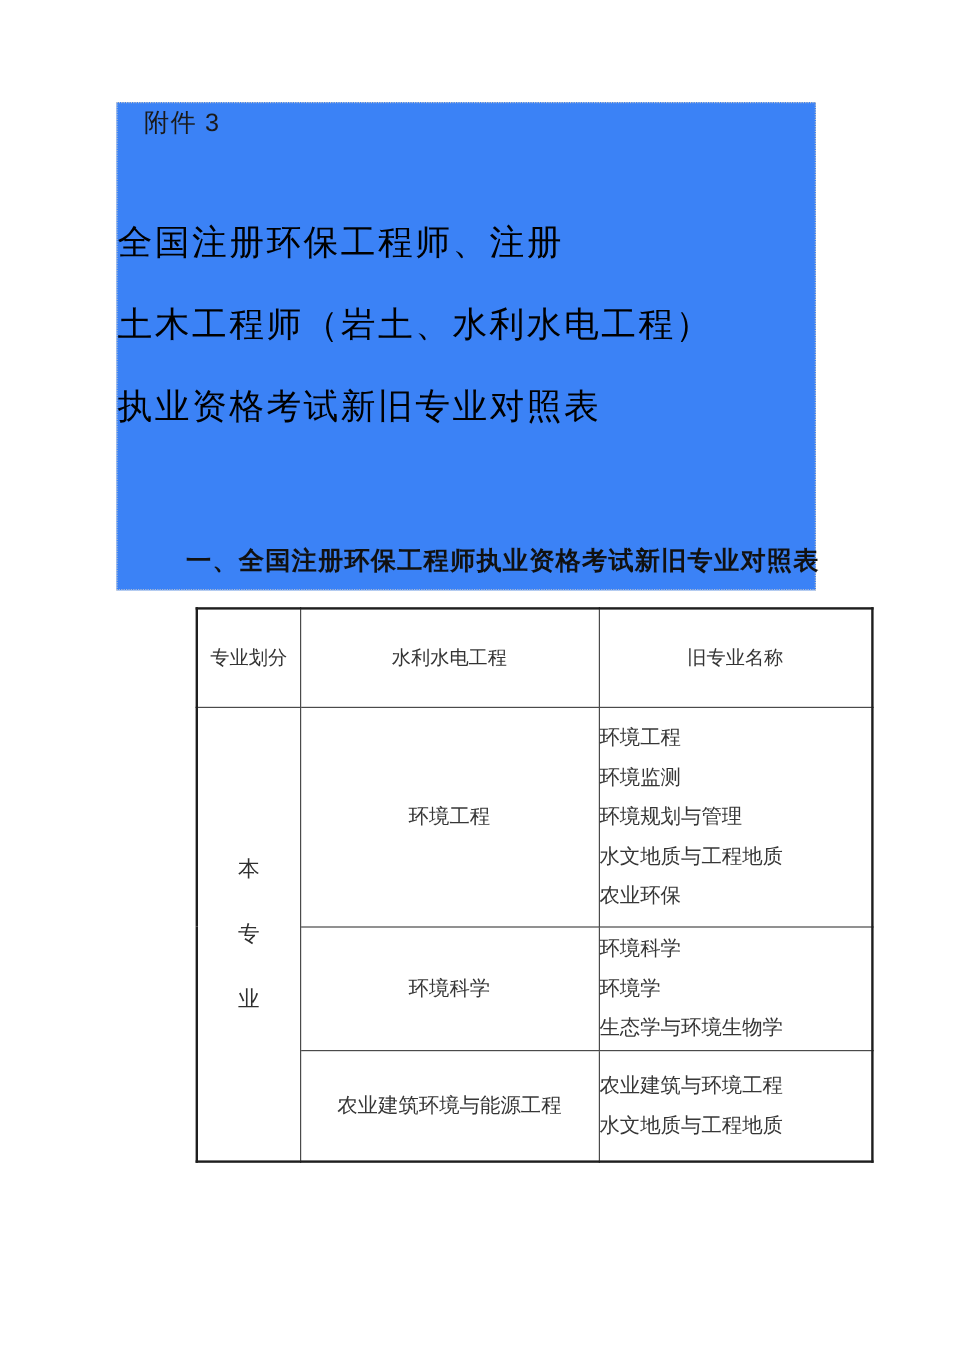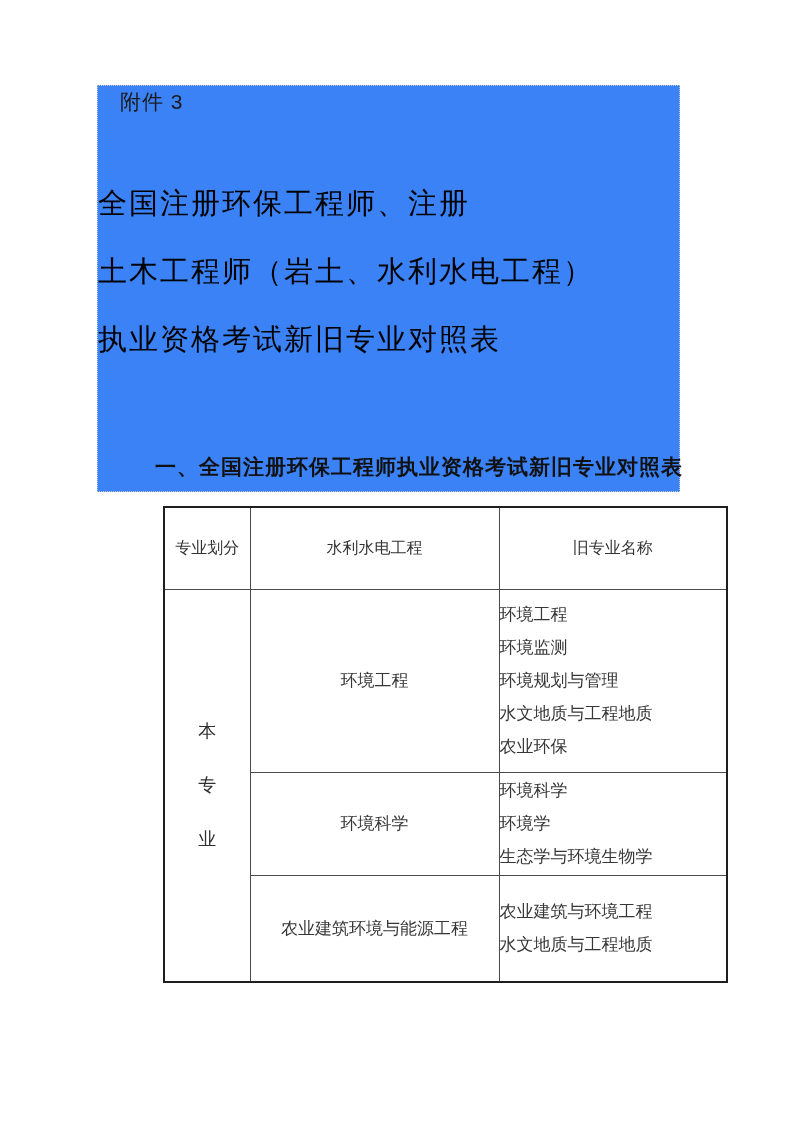--- a/index.html
+++ b/index.html
@@ -88,21 +88,21 @@
   }
   table.cmp th {
     font-size: 16px;
     text-align: center;
     vertical-align: middle;
     color: #333333;
   }
   tr.hdr      { height: 82px;  }
   tr.r1       { height: 183px; }
   tr.r2       { height: 103px; }
-  tr.r3       { height: 107px;  }
+  tr.r3       { height: 93px;  }
 
   td.division {
     text-align: center;
     vertical-align: middle;
     font-size: 18px;
     line-height: 54px;
     white-space: pre-line;
     color: #2f2f2f;
   }
   td.new-major {

